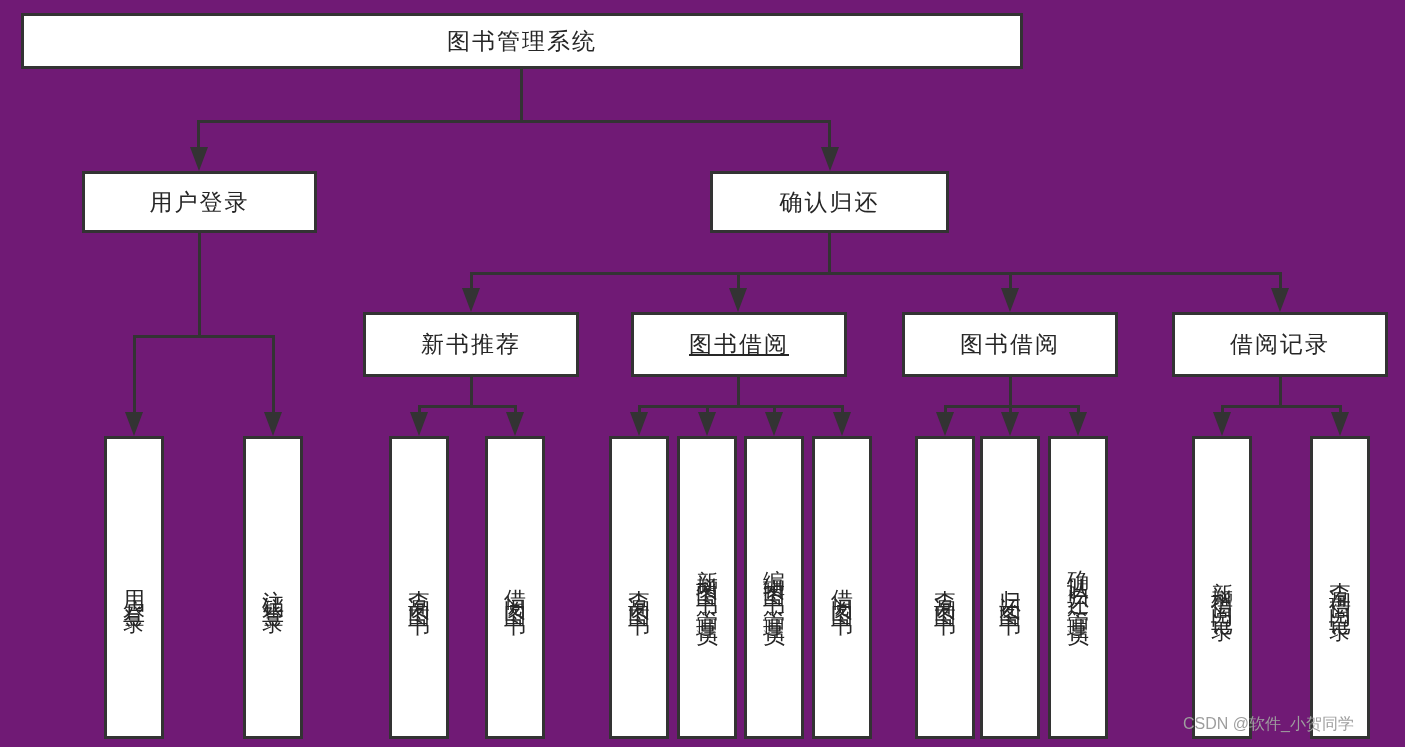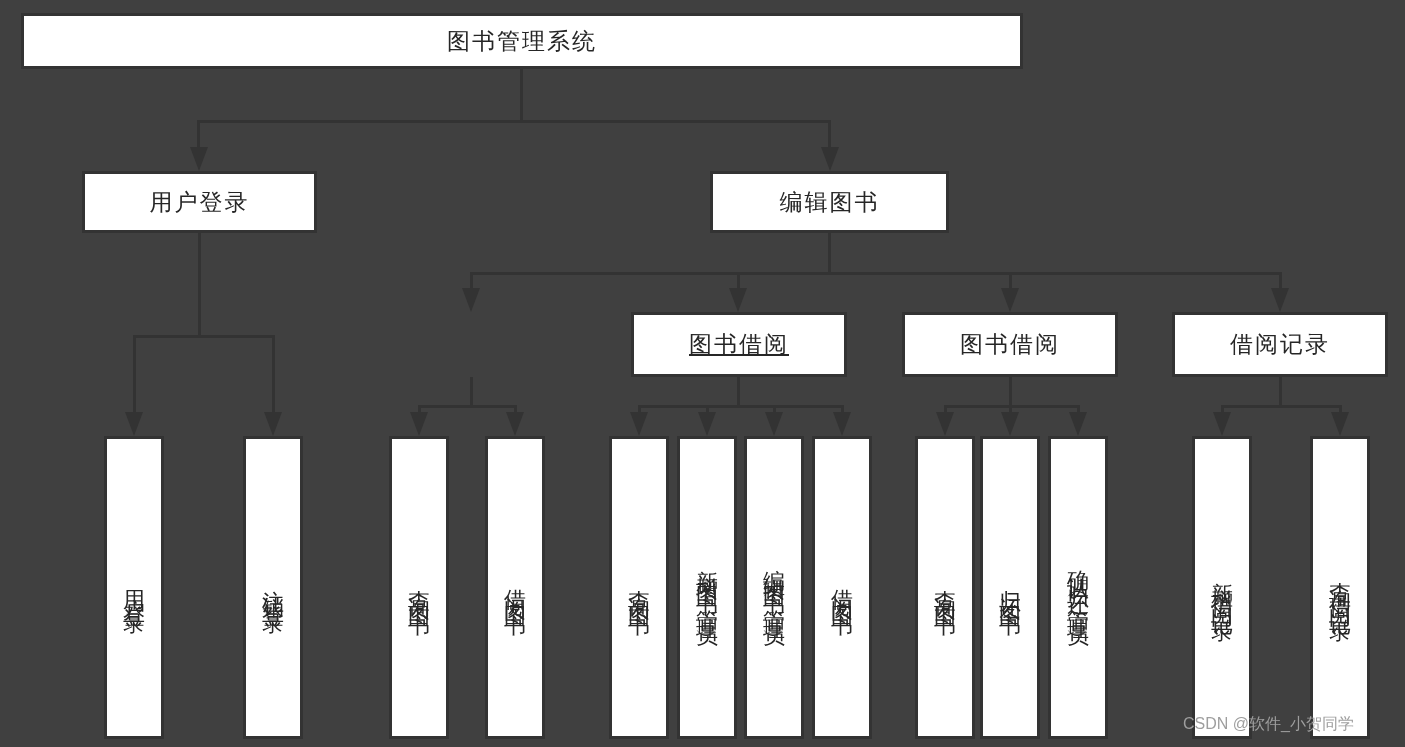--- a/index.html
+++ b/index.html
@@ -2,21 +2,21 @@
 <html><head>
 <meta charset="utf-8">
 <style>
   * { box-sizing: border-box; margin: 0; padding: 0; }
   html, body { background: #ffffff; }
   body { font-family: "Liberation Sans", "DejaVu Sans", sans-serif; }
   #stage {
     position: relative;
     width: 1405px;
     height: 747px;
-    background: #404040;
+    background: #701a75;
     overflow: hidden;
   }
   .box {
     position: absolute;
     border: 3px solid #333333;
     background: #ffffff;
     display: flex;
     align-items: center;
     justify-content: center;
     color: #262626;
@@ -73,41 +73,44 @@
   <div class="hline" style="left:197px; top:120px; width:634px;"></div>
   <div class="vline" style="left:197px; top:120px; height:29px;"></div>
   <div class="arrow" style="left:190px; top:147px;"></div>
   <div class="vline" style="left:828px; top:120px; height:29px;"></div>
   <div class="arrow" style="left:821px; top:147px;"></div>
 
   <div class="box" style="left:82px; top:171px; width:235px; height:62px;">
     <span>用户登录</span>
   </div>
   <div class="box" style="left:710px; top:171px; width:239px; height:62px;">
-    <span>编辑图书</span>
+    <span>确认归还</span>
   </div>
 
   <div class="vline" style="left:198px; top:233px; height:102px;"></div>
   <div class="hline" style="left:133px; top:335px; width:142px;"></div>
   <div class="vline" style="left:133px; top:335px; height:79px;"></div>
   <div class="arrow" style="left:125px; top:412px;"></div>
   <div class="vline" style="left:272px; top:335px; height:79px;"></div>
   <div class="arrow" style="left:264px; top:412px;"></div>
 
   <div class="vline" style="left:828px; top:233px; height:41px;"></div>
   <div class="hline" style="left:470px; top:272px; width:811px;"></div>
   <div class="vline" style="left:470px; top:272px; height:19px;"></div>
   <div class="arrow" style="left:462px; top:288px;"></div>
   <div class="vline" style="left:737px; top:272px; height:19px;"></div>
   <div class="arrow" style="left:729px; top:288px;"></div>
   <div class="vline" style="left:1009px; top:272px; height:19px;"></div>
   <div class="arrow" style="left:1001px; top:288px;"></div>
   <div class="vline" style="left:1279px; top:272px; height:19px;"></div>
   <div class="arrow" style="left:1271px; top:288px;"></div>
 
+  <div class="box" style="left:363px; top:312px; width:216px; height:65px;">
+    <span>新书推荐</span>
+  </div>
   <div class="box" style="left:631px; top:312px; width:216px; height:65px;text-decoration:underline;">
     <span>图书借阅</span>
   </div>
   <div class="box" style="left:902px; top:312px; width:216px; height:65px;">
     <span>图书借阅</span>
   </div>
   <div class="box" style="left:1172px; top:312px; width:216px; height:65px;">
     <span>借阅记录</span>
   </div>
 

